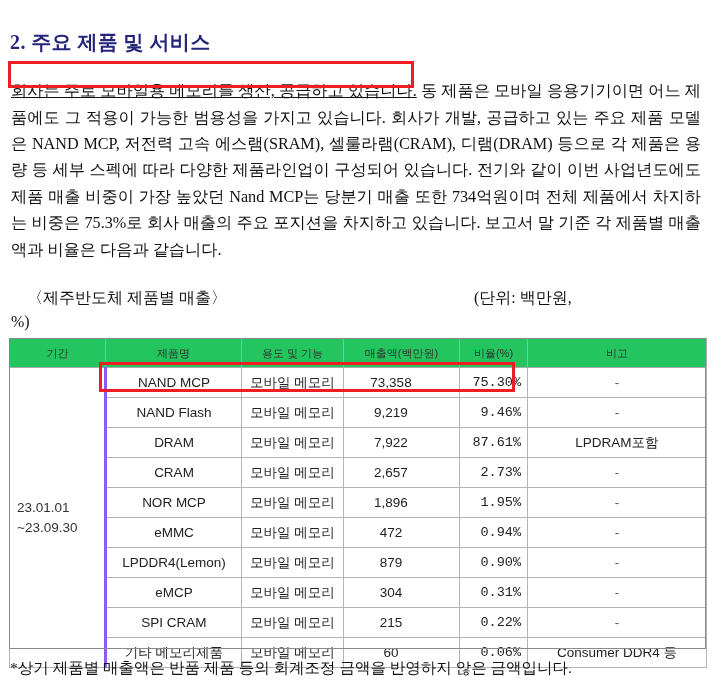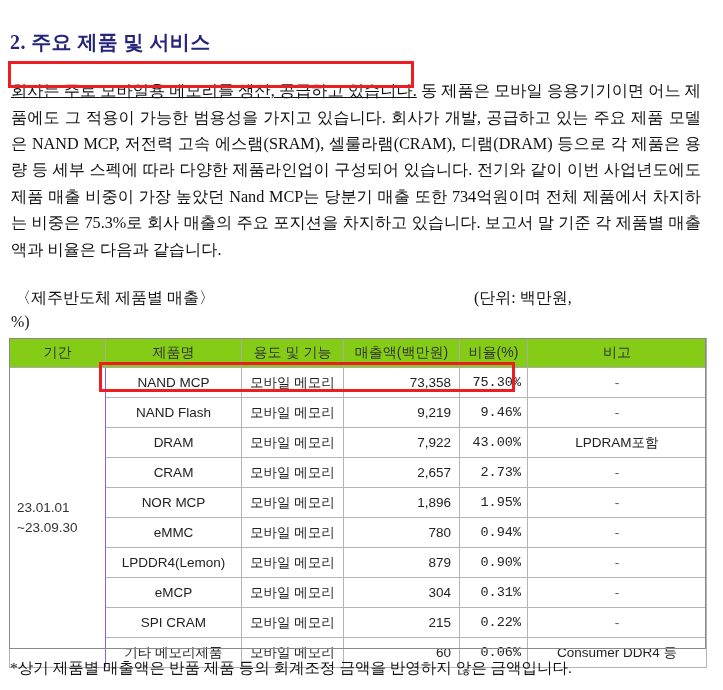--- a/index.html
+++ b/index.html
@@ -76,21 +76,21 @@
     left: 11px;
     top: 286px;
     width: 700px;
     font-family: "Liberation Serif", "DejaVu Serif", serif;
     font-size: 16px;
     line-height: 24px;
     color: #111111;
   }
   .caption-left {
     position: absolute;
-    left: 4px;
+    left: 16px;
     top: 0;
     white-space: nowrap;
   }
   .caption-unit {
     position: absolute;
     left: 463px;
     top: 0;
     white-space: nowrap;
   }
   .caption-unit2 {
@@ -125,39 +125,39 @@
   table.sales th,
   table.sales td {
     border: 1px solid #b4b4b4;
     padding: 0;
     height: 29px;
     vertical-align: middle;
     text-align: center;
     font-weight: normal;
   }
   table.sales thead th {
-    background: #84cc16;
+    background: #22c55e;
     color: #333333;
     height: 28px;
     border-color: #aaaaaa;
-    font-size: 14px;
+    font-size: 11px;
   }
   table.sales td.period-cell {
     text-align: left;
     padding-left: 7px;
     line-height: 20px;
     font-size: 13.5px;
     color: #333333;
-    border-right: 1px solid #8b5cf6;
+    border-right: 3px solid #8b5cf6;
   }
   table.sales td.period-cell .d1,
   table.sales td.period-cell .d2 { display: block; white-space: nowrap; }
   table.sales td.num {
-    text-align: right;
-    padding-right: 8px;
+    text-align: center;
+    padding-right: 21px;
   }
   table.sales td.ratio {
     text-align: right;
     padding-right: 6px;
     font-family: Liberation Mono, monospace;
   }
   table.sales td.remark { text-align: center; }
   table.sales td.dash { color: #555555; }
 
   
@@ -249,41 +249,41 @@
           <td>NAND Flash</td>
           <td>모바일 메모리</td>
           <td class="num">9,219</td>
           <td class="ratio">9.46%</td>
           <td class="remark dash">-</td>
         </tr>
         <tr>
           <td>DRAM</td>
           <td>모바일 메모리</td>
           <td class="num">7,922</td>
-          <td class="ratio">43.00%</td>
+          <td class="ratio">87.61%</td>
           <td class="remark">LPDRAM포함</td>
         </tr>
         <tr>
           <td>CRAM</td>
           <td>모바일 메모리</td>
           <td class="num">2,657</td>
           <td class="ratio">2.73%</td>
           <td class="remark dash">-</td>
         </tr>
         <tr>
           <td>NOR MCP</td>
           <td>모바일 메모리</td>
           <td class="num">1,896</td>
           <td class="ratio">1.95%</td>
           <td class="remark dash">-</td>
         </tr>
         <tr>
           <td>eMMC</td>
           <td>모바일 메모리</td>
-          <td class="num">780</td>
+          <td class="num">472</td>
           <td class="ratio">0.94%</td>
           <td class="remark dash">-</td>
         </tr>
         <tr>
           <td>LPDDR4(Lemon)</td>
           <td>모바일 메모리</td>
           <td class="num">879</td>
           <td class="ratio">0.90%</td>
           <td class="remark dash">-</td>
         </tr>

